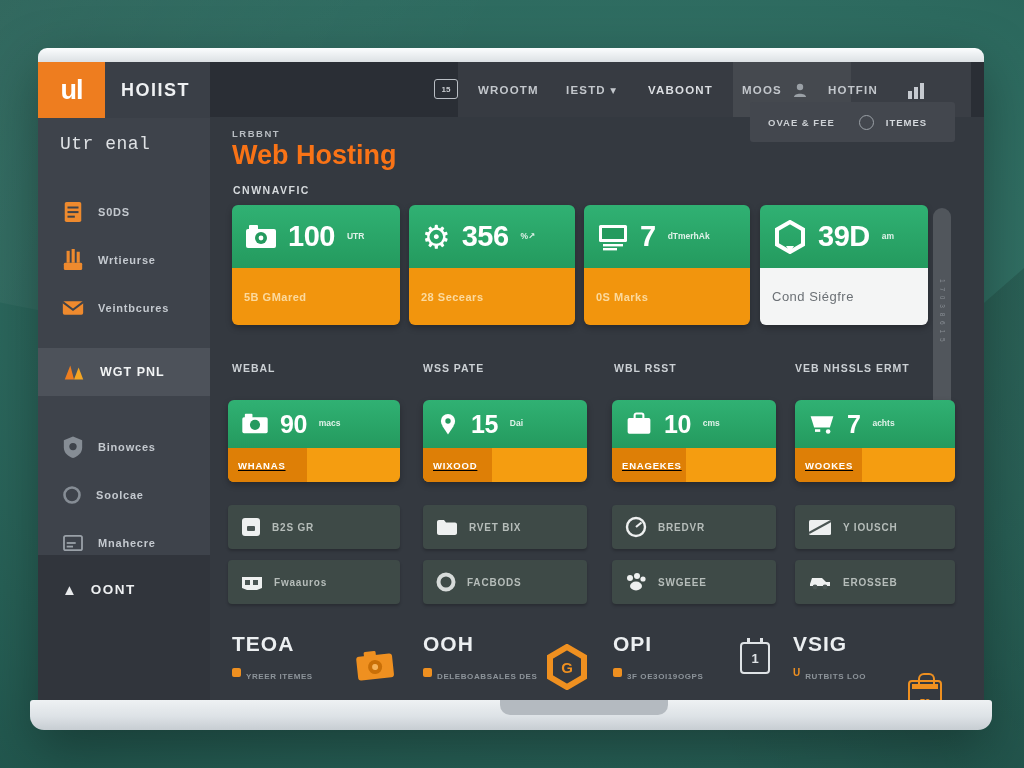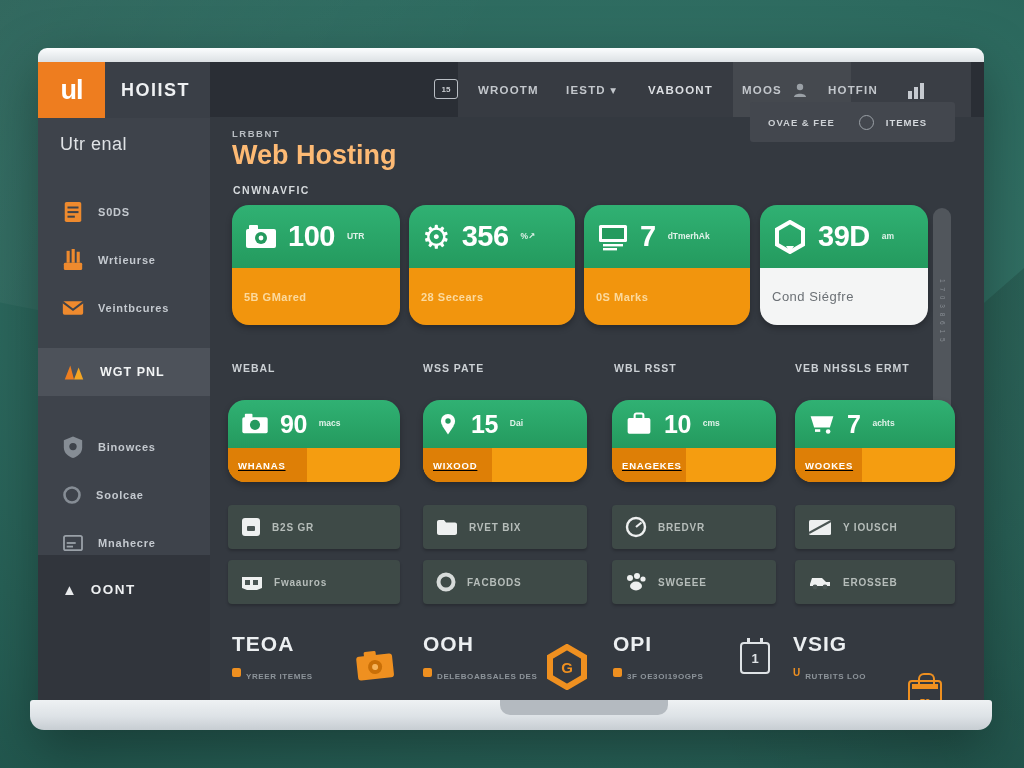--- a/index.html
+++ b/index.html
@@ -18,53 +18,53 @@
   .notch { position:absolute; left:470px; top:0; width:168px; height:15px; background:#b4bac0; border-radius:0 0 10px 10px; }
 
   .screen { position:absolute; left:0; top:14px; width:946px; height:638px; background:#343940; overflow:hidden; }
 
   
   .sidebar { position:absolute; left:0; top:0; width:172px; height:638px; background:#3e434b; }
   .logo-block { position:absolute; left:0; top:0; width:67px; height:56px; background:#ee7d1f; color:#fff;
                 font-weight:800; font-size:27px; display:flex; align-items:center; justify-content:center; letter-spacing:-1px; }
   .brand-block { position:absolute; left:67px; top:0; width:105px; height:56px; background:#3a3f47; color:#eef0f2;
                  font-weight:800; font-size:18px; letter-spacing:1.5px; display:flex; align-items:center; padding-left:16px; }
-  .tagline { position:absolute; left:22px; top:72px; color:#dfe2e5; font-size:18px; letter-spacing:.5px; }
+  .tagline { position:absolute; left:22px; top:72px; color:#dfe2e5; font-size:18px; letter-spacing:.5px;font-family:Liberation Mono, monospace; }
   .side-item { position:absolute; left:0; width:172px; height:40px; display:flex; align-items:center; gap:14px; padding-left:24px; cursor:pointer; }
   .side-item .lbl { color:#c4c9cf; font-size:11px; font-weight:bold; letter-spacing:.8px; }
   .side-item.active { height:48px; background:#4d525a; }
   .side-item.active .lbl { color:#f2f4f5; font-size:12.5px; letter-spacing:1px; }
   .side-foot { position:absolute; left:0; top:493px; width:172px; height:145px; background:#31353c; }
   .tri { color:#e8eaec; font-size:15px; line-height:1; }
 
   
   .topnav { position:absolute; left:172px; top:0; width:774px; height:55px; background:#2a2e35; }
   .seg { position:absolute; top:0; height:55px; }
   .seg-a { left:248px; width:275px; background:#373b42; }
   .seg-b { left:523px; width:118px; background:#45494f; }
   .seg-c { left:641px; width:120px; background:#3a3e45; }
   .nav-item { position:absolute; top:0; height:55px; display:flex; align-items:center; color:#c3c7cc;
               font-size:11.5px; font-weight:bold; letter-spacing:1.2px; cursor:pointer; }
   .nav-badge { position:absolute; left:224px; top:17px; width:24px; height:20px; border:1.5px solid #b9bec4;
                border-radius:3px; color:#c9ccd0; font-size:8px; font-weight:bold; display:flex; align-items:center; justify-content:center; }
 
   
   .eyebrow { position:absolute; left:194px; top:66px; color:#b8bdc2; font-size:9.5px; font-weight:bold; letter-spacing:1.5px; }
-  .page-title { position:absolute; left:194px; top:78px; color:#fdba74; font-size:27px; font-weight:bold; }
+  .page-title { position:absolute; left:194px; top:78px; color:#f97316; font-size:27px; font-weight:bold; }
   .toolbar { position:absolute; left:712px; top:40px; width:205px; height:40px; background:#43474e; border-radius:3px;
              display:flex; align-items:center; }
   .toolbar .tlabel { color:#cdd1d5; font-size:9.5px; font-weight:bold; letter-spacing:1px; margin-left:18px; }
   .toggle-ring { width:15px; height:15px; border:1.5px solid #9ba1a7; border-radius:50%; margin-left:24px; }
   .toolbar .tbtn { color:#d6dade; font-size:9.5px; font-weight:bold; letter-spacing:1px; margin-left:12px; cursor:pointer; }
 
   .section-label { position:absolute; left:195px; top:122px; color:#d6dadd; font-size:10.5px; font-weight:bold; letter-spacing:1.5px; }
   .col-label { position:absolute; top:300px; color:#ccd1d5; font-size:10.5px; font-weight:bold; letter-spacing:1px; }
 
   
-  .card { position:absolute; border-radius:17px; overflow:hidden; box-shadow:0 3px 6px rgba(0,0,0,.28); cursor:pointer; }
+  .card { position:absolute; border-radius:6px; overflow:hidden; box-shadow:0 3px 6px rgba(0,0,0,.28); cursor:pointer; }
   .card .top { background:linear-gradient(180deg,#30b173 0%,#249a5e 100%); display:flex; align-items:center; padding:0 13px; gap:11px; color:#fff; }
   .stat .top { height:63px; }
   .prog .top { height:48px; }
   .value { font-size:29px; font-weight:bold; letter-spacing:-.5px; }
   .prog .value { font-size:25px; }
   .unit { font-size:8.5px; font-weight:bold; opacity:.85; margin-left:1px; max-width:46px; line-height:1.15; }
   .band { height:57px; display:flex; align-items:center; padding:0 12px; font-size:11px; font-weight:bold; letter-spacing:.5px; }
   .band.orange { background:#f2950d; color:rgba(255,244,214,.72); }
   .band.white  { background:#f4f5f5; color:#6b7075; font-size:13px; font-weight:normal; }
   .bar { position:relative; height:34px; background:#f59d10;text-decoration:underline; }

